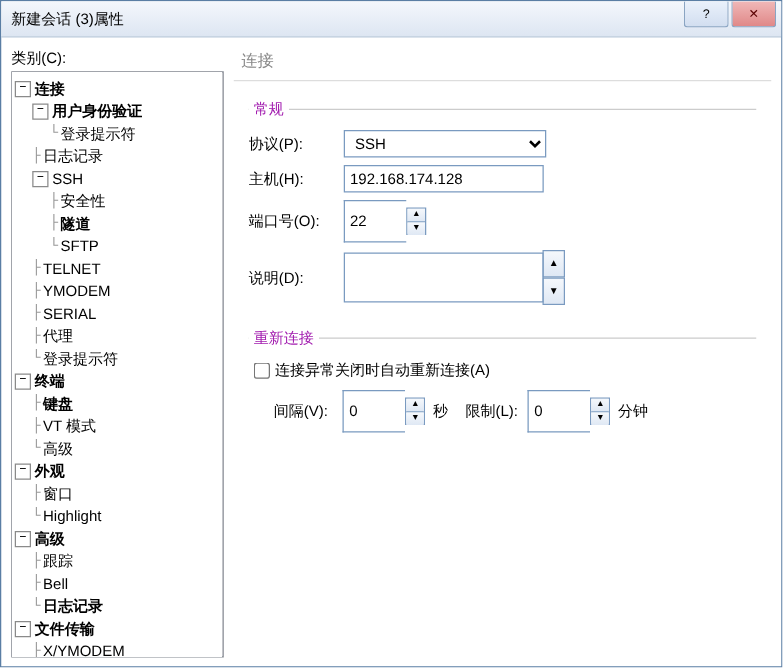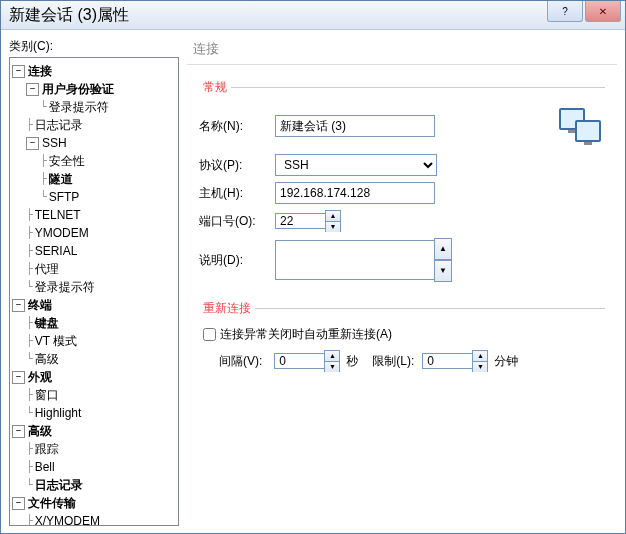--- a/index.html
+++ b/index.html
@@ -1,43 +1,43 @@
 <!DOCTYPE html>
 <html><head>
 <meta charset="utf-8">
 <style>
 body{margin:0;font-family:"Microsoft YaHei","Segoe UI",Tahoma,sans-serif;font-size:12px;background:#fff;color:#000}
 .window{width:626px;height:534px;border:1px solid #5a7ea4;background:#fff;box-sizing:border-box;position:relative;overflow:hidden}
 .titlebar{height:28px;background:linear-gradient(#f4f7fc,#dde6f2);border-bottom:1px solid #b8c7d9;display:flex;align-items:center;padding:0 8px;position:relative}
-.titlebar .title{font-size:16px}
+.titlebar .title{font-size:12px}
 .winbtns{position:absolute;right:4px;top:0;display:flex}
 .winbtn{width:34px;height:20px;margin-left:2px;display:flex;align-items:center;justify-content:center;border:1px solid #8aa4c2;border-top:none;background:linear-gradient(#eaf1fb,#d2def0);border-bottom-left-radius:3px;border-bottom-right-radius:3px;font-size:10px;cursor:default}
 .winbtn.close{background:linear-gradient(#f0b8b8,#e08888);color:#5a0000}
 .body{display:flex;height:calc(100% - 28px);padding:8px;box-sizing:border-box;gap:8px}
 .leftcol{width:170px;display:flex;flex-direction:column}
 .leftlbl{margin-bottom:2px}
 .tree{flex:1;border:1px solid #828790;background:#fff;padding:4px 2px;overflow:auto;line-height:18px}
 .node{display:flex;align-items:center;white-space:nowrap;cursor:default}
 .exp{width:11px;height:11px;border:1px solid #8a8a8a;background:#fff;font-size:9px;line-height:9px;text-align:center;margin-right:3px;font-family:monospace;cursor:pointer}
 .pad{display:inline-block;width:14px}
 .dotline{color:#999;font-family:monospace;font-size:11px;margin-right:2px}
 .bold{font-weight:bold}
 .rightcol{flex:1;display:flex;flex-direction:column}
 .panel-title{color:#888;font-size:13px;padding:2px 6px 6px 6px;border-bottom:1px solid #ddd}
 .rcontent{padding:8px 12px;overflow:auto}
 fieldset{border:none;border-top:1px solid #ccc;margin:6px 0 10px 0;padding:8px 0 2px 0}
-legend{padding:0 4px;color:#ef4444}
+legend{padding:0 4px;color:#a21caf}
 .row{display:flex;align-items:center;margin-bottom:6px}
 .lbl{width:76px}
 input[type=text],select,textarea,.spinner input{font-family:inherit;font-size:12px;border:1px solid #7a9ac0;padding:2px 4px;box-sizing:border-box;background:#fff}
 input[type=text]{width:160px;height:22px}
 select{width:162px;height:22px}
 textarea{width:160px;height:40px;resize:none}
 .spinner{display:inline-flex;align-items:center}
-.spinner input{width:50px;height:16px;border-right:none}
+.spinner input{width:50px;height:34px;border-right:none}
 .spinbtns{display:inline-flex;flex-direction:column;border:1px solid #7a9ac0;height:22px;box-sizing:border-box}
 .spinbtns span{width:14px;height:10px;font-size:7px;line-height:10px;text-align:center;background:linear-gradient(#f5f8fc,#dfe8f4);cursor:pointer;border-bottom:1px solid #7a9ac0}
 .spinbtns span:last-child{border-bottom:none}
 .desc-spin{display:inline-flex;flex-direction:column;margin-left:-1px}
 .desc-spin span{width:16px;height:20px;border:1px solid #7a9ac0;font-size:8px;line-height:20px;text-align:center;background:linear-gradient(#f5f8fc,#dfe8f4);cursor:pointer}
 .iconbox{margin-left:auto;padding:4px}
 .icon-monitors{position:relative;width:42px;height:36px}
 .mon{position:absolute;border:2px solid #3a6ea5;background:#dff0ff;border-radius:2px}
 .mon.a{width:22px;height:18px;left:0;top:0}
 .mon.b{width:22px;height:18px;left:16px;top:12px}
@@ -203,34 +203,20 @@
       </div>
     </div>
 
     <div class="rightcol">
       <div class="panel-title">连接</div>
       <div class="rcontent">
 
         <fieldset>
           <legend>常规</legend>
 
-          <div class="row">
-            <span class="lbl">名称(N):</span>
-            <input type="text" value="新建会话 (3)" style="">
-            <div class="iconbox">
-              <div class="icon-monitors">
-                  <div class="mon a">
-                    <div class="base"></div>
-                  </div>
-                  <div class="mon b">
-                    <div class="base"></div>
-                  </div>
-                </div>
-            </div>
-          </div>
 
           <div class="row">
             <span class="lbl">协议(P):</span>
             <select><option>SSH</option></select>
           </div>
 
           <div class="row">
             <span class="lbl">主机(H):</span>
             <input type="text" value="192.168.174.128" style="">
           </div>

